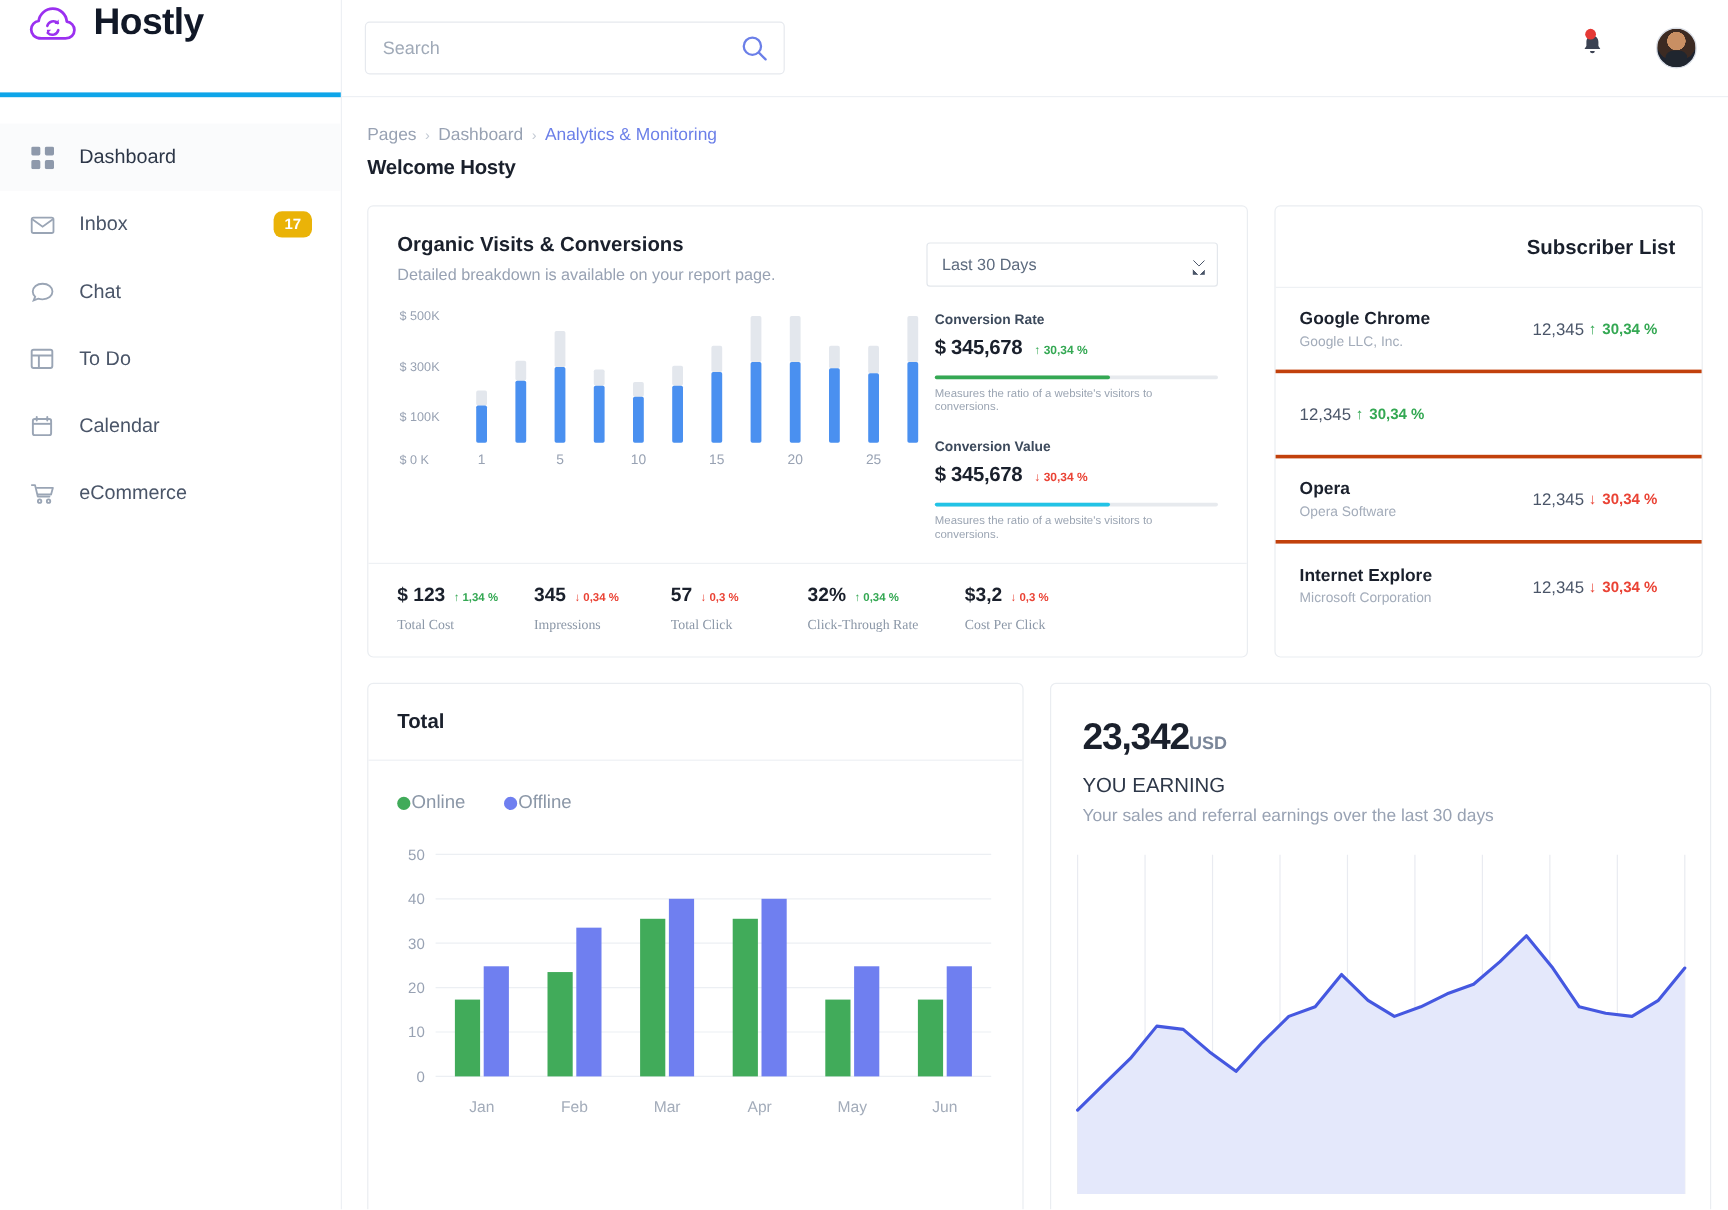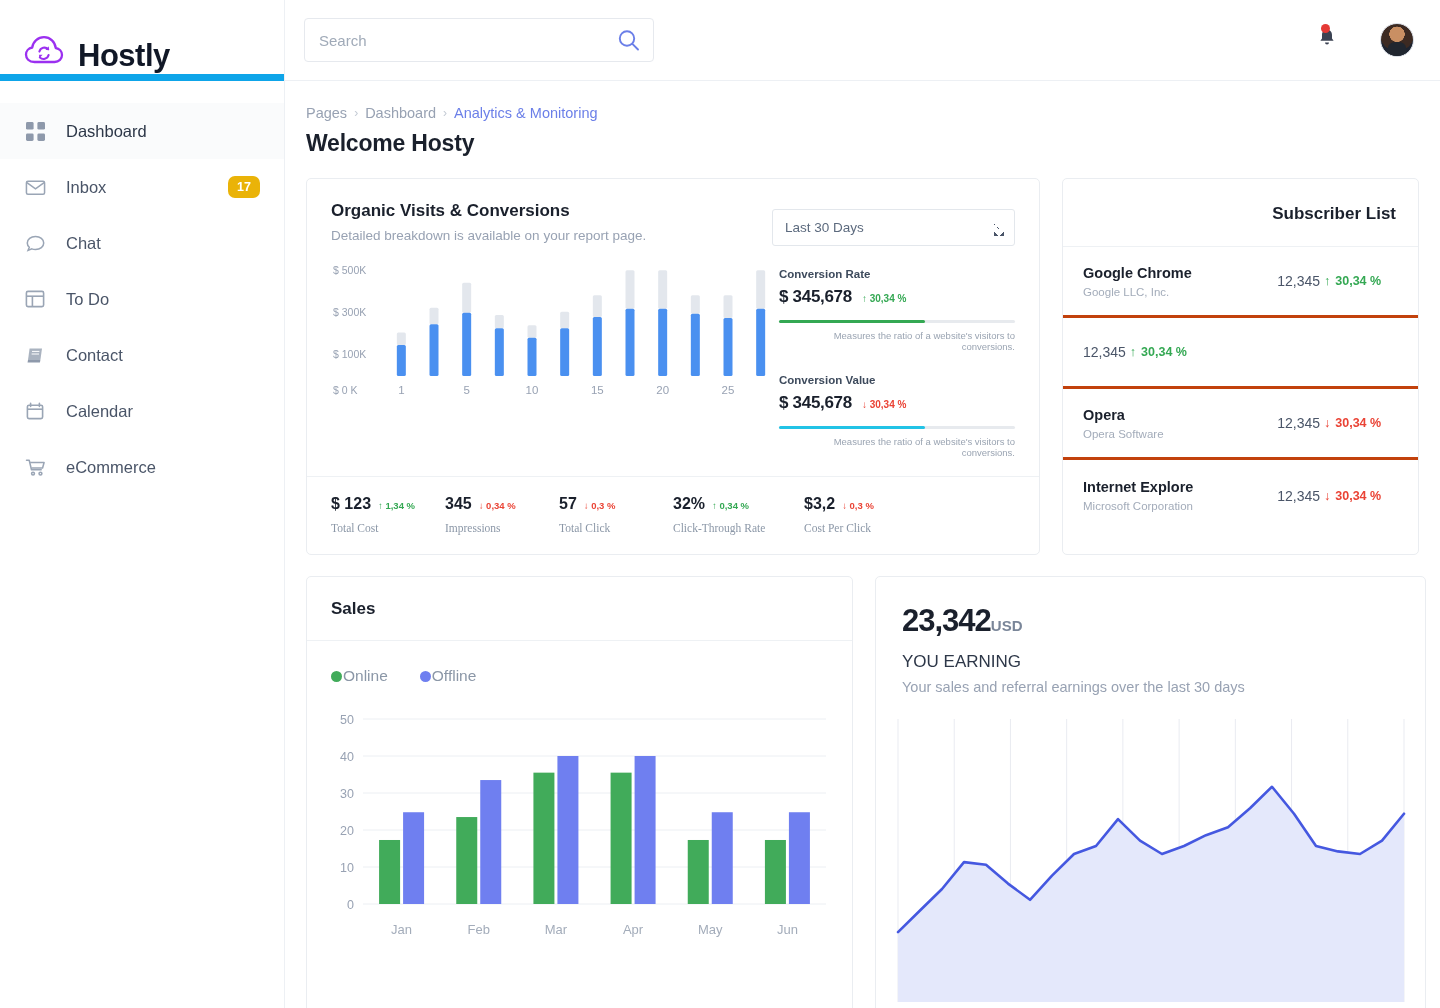--- a/index.html
+++ b/index.html
@@ -13,23 +13,23 @@
   .app { display: flex; width: 1440px; height: 1008px; }
 
   
   .sidebar {
     width: 285px; min-width: 285px; height: 1008px;
     background: #ffffff;
     border-right: 1px solid #edf0f4;
     display: flex; flex-direction: column;
   }
   .brand {
-    height: 81px; display: flex; align-items: flex-end; gap: 12px;
+    height: 81px; display: flex; align-items: flex-start; gap: 12px;
     padding-left: 22px;
-    border-bottom: 7px solid #0ea5e9;
+    border-bottom: 4px solid #0ea5e9;
   }
   .brand-logo { width: 44px; height: 44px; display: block; }
   .brand-name {
     font-size: 31px; font-weight: bold; color: #111827;
     letter-spacing: -0.5px;
   }
   .nav { padding-top: 22px; }
   .nav-item {
     display: flex; align-items: center;
     height: 56px; padding: 0 24px 0 22px;
@@ -91,21 +91,21 @@
     width:56%; height:45%; border-radius:40% 40% 0 0; background:#20262f;
   }
 
   .content { flex: 1; padding: 24px 21px 0 21px; overflow: hidden; }
 
   .crumbs { display: flex; align-items: center; gap: 7px; font-size: 14.5px; }
   .crumb { color: #98a2b3; }
   .crumb.current { color: #6b7fe8; }
   .crumb-sep { color: #c3cad4; font-size: 12px; }
   .page-title {
-    font-size: 23px; font-weight: bold; color: #1a202c;
+    font-size: 17px; font-weight: bold; color: #1a202c;
     margin-top: 9px; letter-spacing: -0.2px;
   }
 
   .row { display: flex; gap: 22px; margin-top: 21px; }
 
   .card {
     background: #fff; border: 1px solid #eaedf1; border-radius: 5px;
   }
 
   
@@ -138,21 +138,21 @@
 
   .metrics-col { width: 238px; padding-top: 16px; }
   .metric-label { font-size: 11.5px; font-weight: bold; color: #3d4a5c; }
   .metric-row { display: flex; align-items: baseline; gap: 10px; margin-top: 7px; }
   .metric-value { font-size: 17px; font-weight: bold; color: #1a202c; letter-spacing: -0.3px; }
   .metric-delta { font-size: 10px; font-weight: bold; }
   .metric-delta.up { color: #34a853; }
   .metric-delta.down { color: #ea4335; }
   .metric-bar { height: 3px; background: #e7eaee; margin-top: 13px; border-radius: 2px; }
   .metric-bar > span { display: block; height: 3px; border-radius: 2px; }
-  .metric-note { font-size: 9.5px; color: #9aa4b2; margin-top: 7px; text-align: right; }
+  .metric-note { font-size: 9.5px; color: #9aa4b2; margin-top: 7px; }
   .metric-gap { height: 22px; }
 
   .stats {
     border-top: 1px solid #eef1f4;
     display: flex; padding: 18px 24px 20px 24px;
   }
   .stat { width: 114px; }
   .stat:nth-child(4) { width: 131px; }
   .stat-top { display: flex; align-items: baseline; gap: 7px; }
   .stat-value { font-size: 16px; font-weight: bold; color: #1a202c; }
@@ -252,31 +252,20 @@
         <span class="nav-icon">
           <svg width="20" height="20" viewBox="0 0 20 20" fill="none" stroke="#9aa5b5" stroke-width="1.6">
               <rect x="1.4" y="2.4" width="17.2" height="15.2" rx="1.6"></rect>
               <path d="M1.4 7.2 H18.6"></path>
               <path d="M7.4 7.2 V17.6"></path>
             </svg>
         </span>
         <span class="nav-label">To Do</span>
       </div>
 
-      <div class="nav-item">
-        <span class="nav-icon">
-          <svg width="20" height="20" viewBox="0 0 20 20">
-              <path d="M4.6 3.4 L17 3.4 L15.4 14.9 L3 14.9 Z" fill="#aab3c0"></path>
-              <path d="M3 14.9 L15.4 14.9 L14.9 17.4 L2.5 17.4 Z" fill="#8e99ab"></path>
-              <path d="M7 6.4 L14.4 6.4" stroke="#fff" stroke-width="1"></path>
-              <path d="M6.6 9 L14 9" stroke="#fff" stroke-width="1"></path>
-            </svg>
-        </span>
-        <span class="nav-label">Contact</span>
-      </div>
 
       <div class="nav-item">
         <span class="nav-icon">
           <svg width="20" height="20" viewBox="0 0 20 20" fill="none" stroke="#9aa5b5" stroke-width="1.6">
               <rect x="2.4" y="4.2" width="15.2" height="13.4" rx="1.6"></rect>
               <path d="M5.6 2.4 V5.4" stroke-linecap="round"></path>
               <path d="M14.4 2.4 V5.4" stroke-linecap="round"></path>
               <path d="M2.4 8.2 H17.6"></path>
             </svg>
         </span>
@@ -503,21 +492,21 @@
                 <span>30,34 %</span>
               </div>
           </div>
         </section>
       </div>
 
       <div class="row">
 
         <section class="card sales">
           <div class="sales-head">
-            <div class="card-title">Sales</div>
+            <div class="card-title">Total</div>
           </div>
           <div class="legend">
             <div class="legend-item">
               <span class="legend-dot" id="legend-dot-online" style="background: rgb(65, 171, 90);"></span>
               <span class="legend-text">Online</span>
             </div>
             <div class="legend-item">
               <span class="legend-dot" id="legend-dot-offline" style="background: rgb(111, 127, 240);"></span>
               <span class="legend-text">Offline</span>
             </div>

